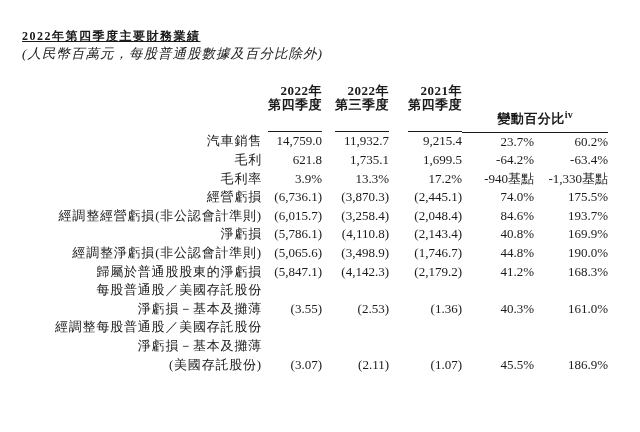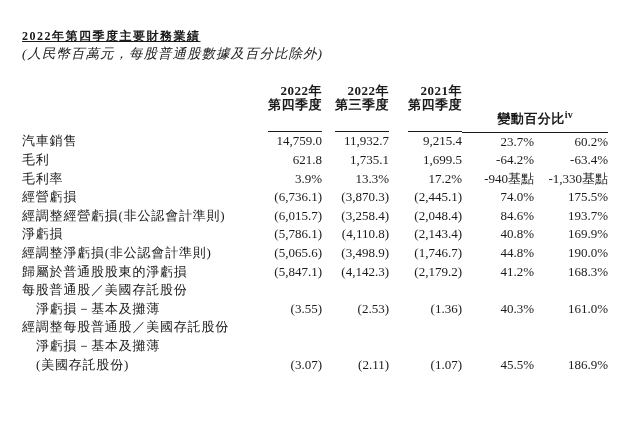--- a/index.html
+++ b/index.html
@@ -35,21 +35,21 @@
   .hdr2 {
     display: inline-block; text-align: right; line-height: 14px;
     letter-spacing: 0.5px; border-bottom: 1px solid #1a1a1a; padding-bottom: 19px;
   }
   th.chg { border-bottom: 1px solid #1a1a1a; text-align: center;
     letter-spacing: 0.5px; padding-bottom: 3px; }
   th.chg sup { font-size: 10px; letter-spacing: 0; }
   tr.subhead th { padding-top: 4px; padding-bottom: 14px; letter-spacing: 1px; }
 
   tbody td { height: 18.6px; padding: 0; line-height: 18.6px; white-space: nowrap; }
-  td.lbl { text-align: left; letter-spacing: 0.8px; }
+  td.lbl { text-align: right; letter-spacing: 0.8px; }
   td.lbl.ind { padding-left: 14px; }
   td.num { text-align: right; letter-spacing: 0; }
 </style>
 </head>
 <body>
 
 <div class="page">
   <h1 class="title">2022年第四季度主要財務業績</h1>
   <p class="subtitle">(人民幣百萬元，每股普通股數據及百分比除外)</p>
 

